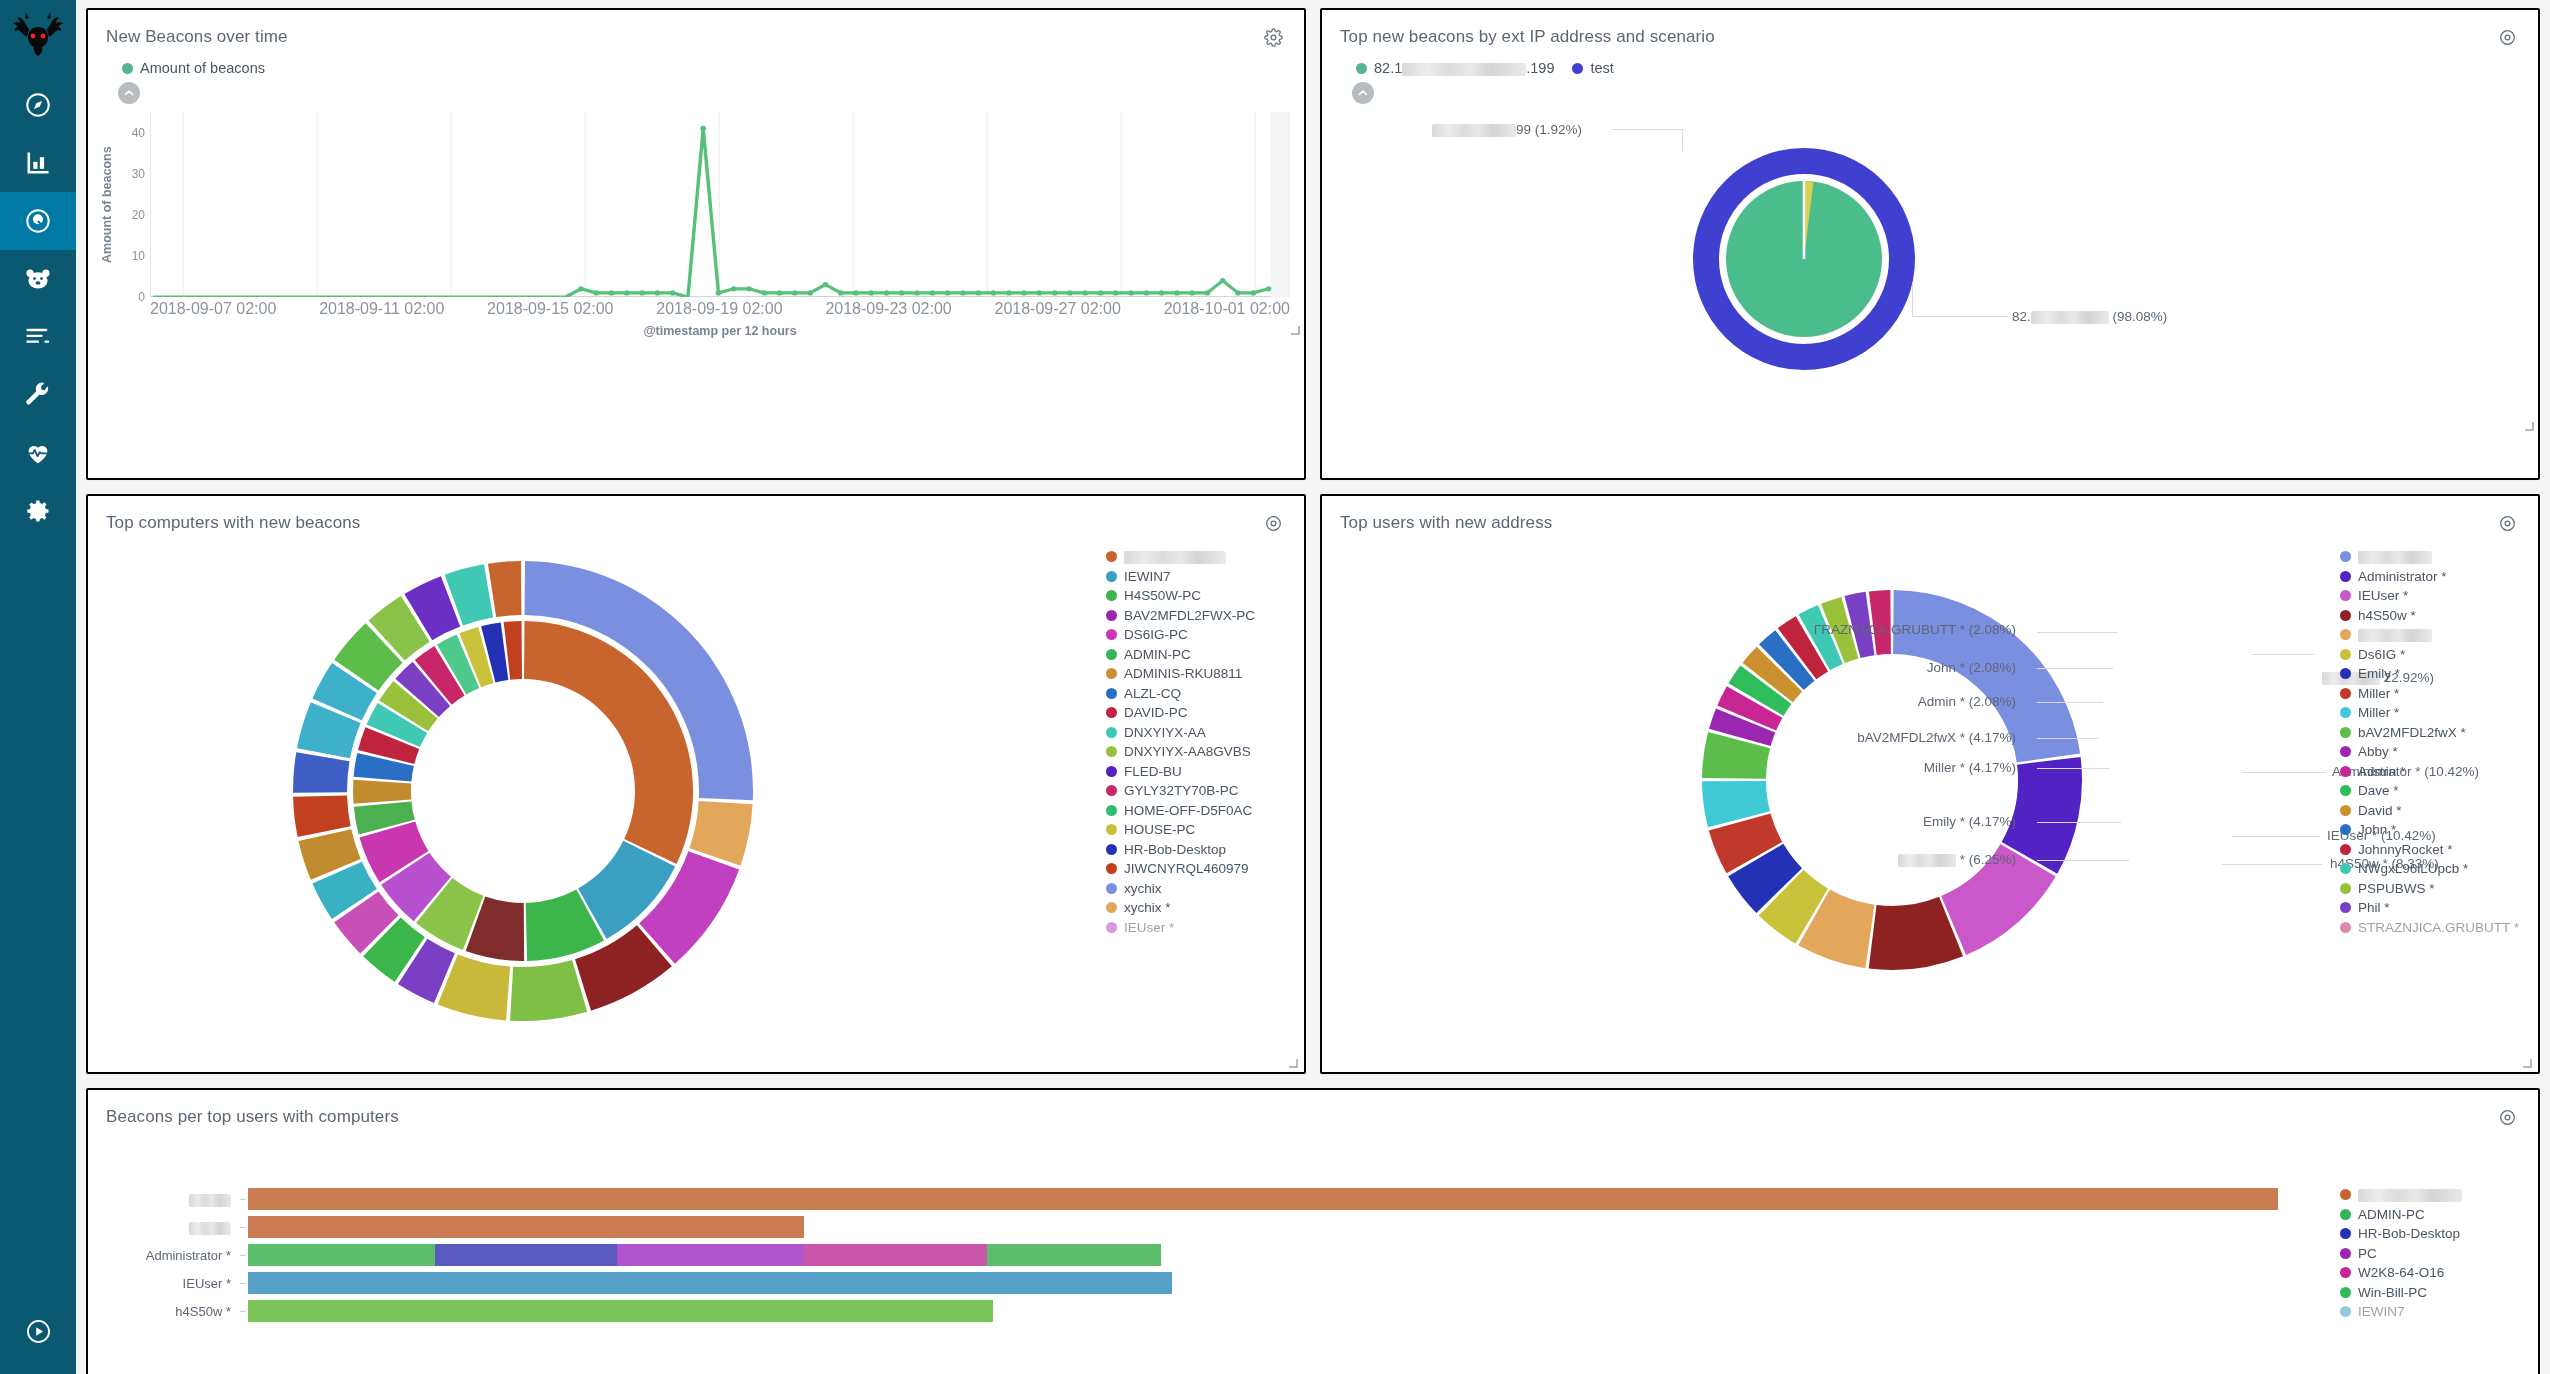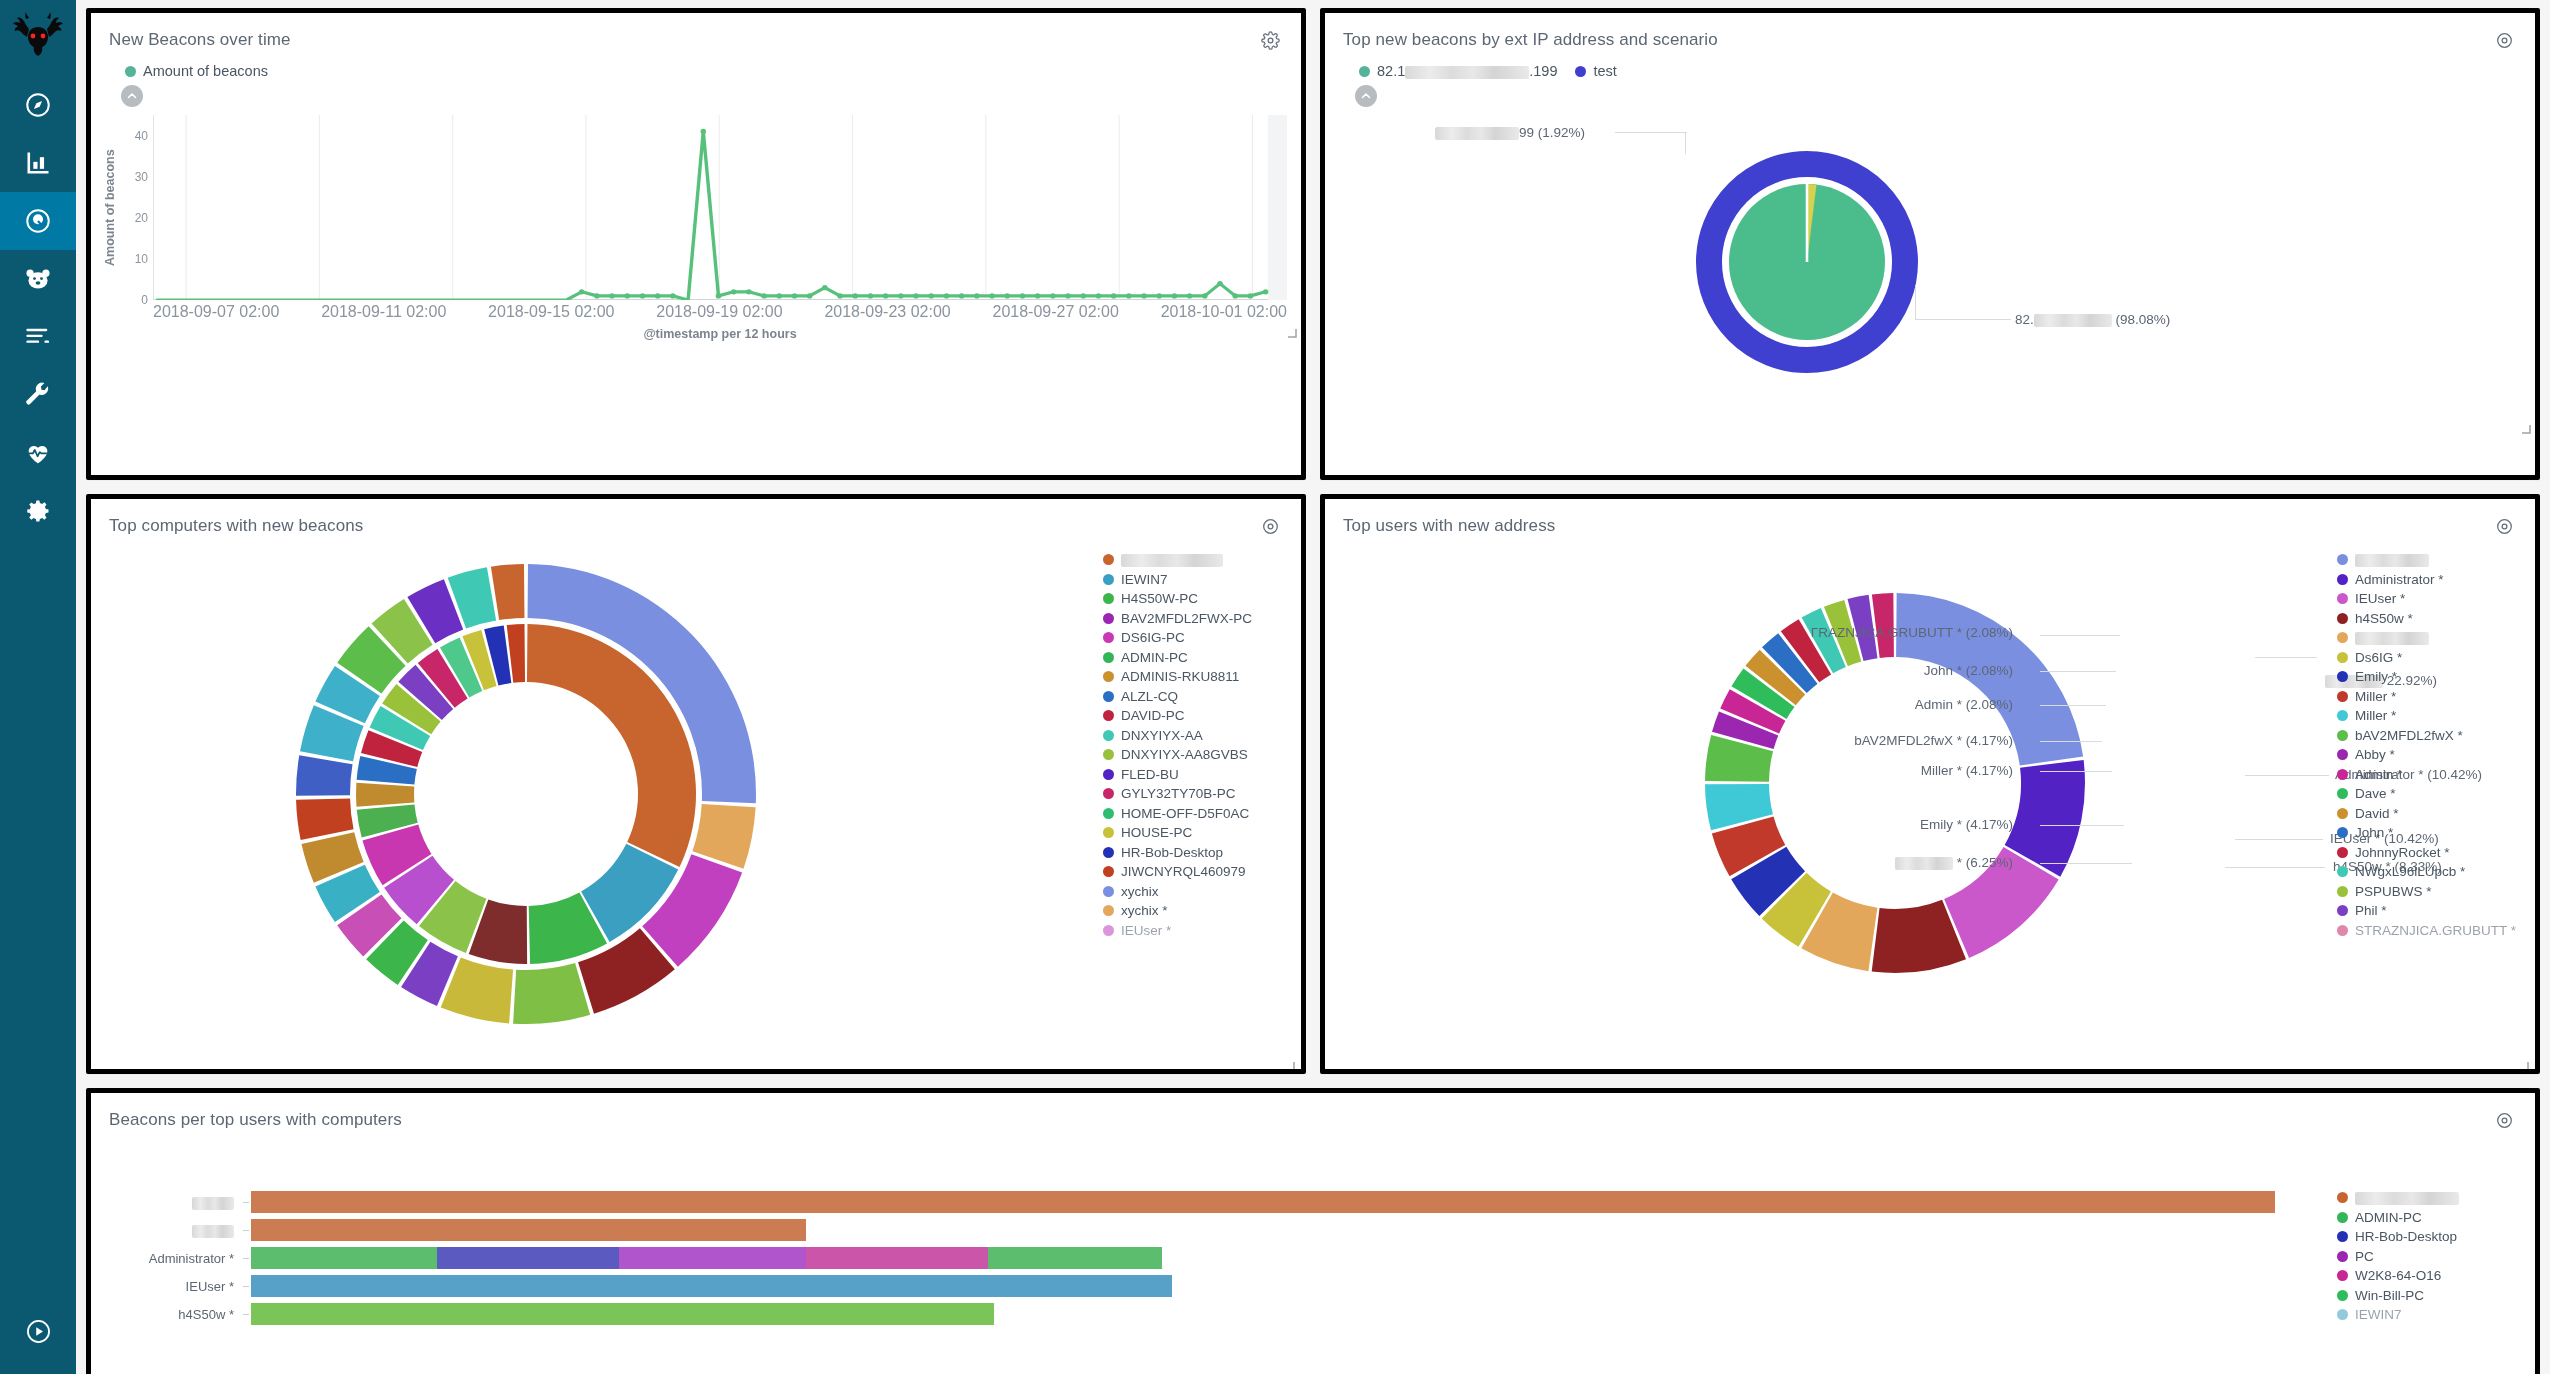--- a/index.html
+++ b/index.html
@@ -36,21 +36,21 @@
   #dash {
     flex: 1 1 auto; height: 1374px;
     background: #f5f5f5;
     padding: 8px 10px 0 10px;
     overflow: hidden;
   }
   .grid-row { display: flex; gap: 14px; margin-bottom: 14px; }
 
   .panel {
     background: #ffffff;
-    border: 5px solid #000000;
+    border: 2px solid #000000;
     border-radius: 2px;
     position: relative;
     box-shadow: 0 1px 1px rgba(0,0,0,.03);
     overflow: hidden;
   }
   .panel-header {
     display: flex; align-items: center; justify-content: space-between;
     padding: 14px 18px 6px 18px;
   }
   .panel-title {

